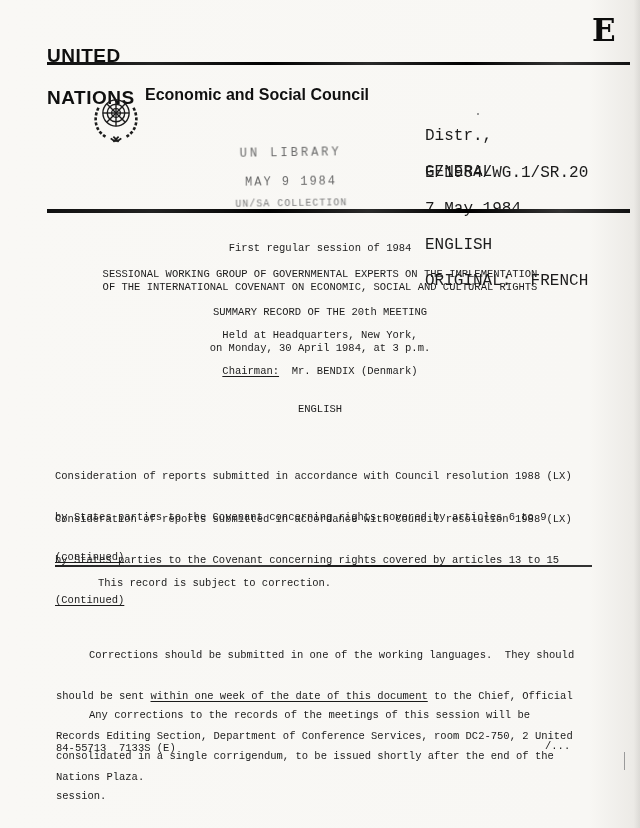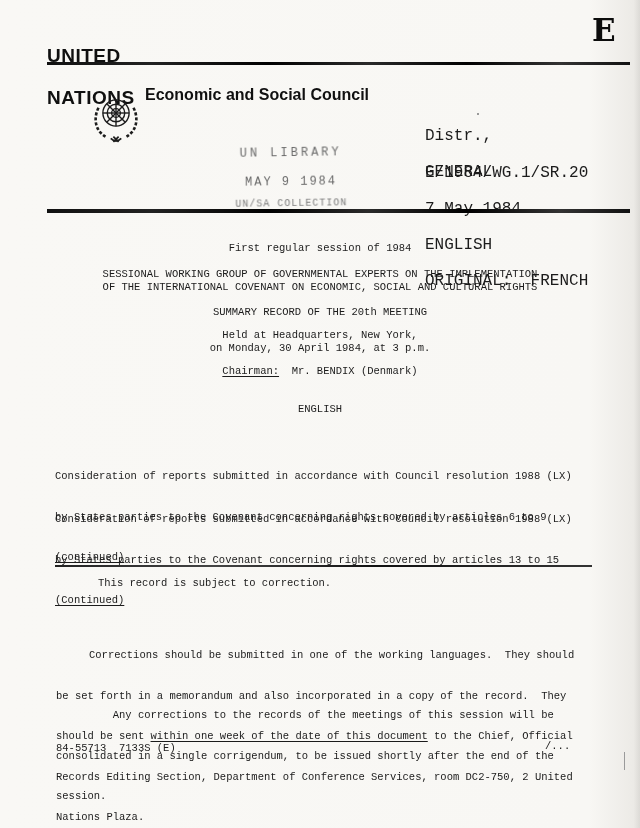--- a/index.html
+++ b/index.html
@@ -110,28 +110,27 @@
     <div>by States parties to the Covenant concerning rights covered by articles 13 to 15</div>
     <div class="u">(Continued)</div>
   </div>
 
   <div class="rule" style="left:55px;top:565px;width:537px;height:1.5px;background:linear-gradient(90deg,#222,#444 30%,#111 60%,#333);"></div>
 
   <div class="abs mono" style="left:90px;top:577px;margin-left:8px;">This record is subject to correction.</div>
 
   <div class="abs mono" style="left:56px;top:602px;">
     <div style="padding-left:33px;margin-top:20px;">Corrections should be submitted in one of the working languages.  They should</div>
-    <div>be set forth in a memorandum and also incorporated in a copy of the record.  They</div>
     <div><span>should be sent </span><span class="u">within one week of the date of this document</span><span> to the Chief, Official</span></div>
     <div>Records Editing Section, Department of Conference Services, room DC2-750, 2 United</div>
     <div>Nations Plaza.</div>
   </div>
 
   <div class="abs mono" style="left:56px;top:682px;">
-    <div style="padding-left:33px;text-align:right;">Any corrections to the records of the meetings of this session will be</div>
+    <div style="padding-left:33px;">Any corrections to the records of the meetings of this session will be</div>
     <div>consolidated in a single corrigendum, to be issued shortly after the end of the</div>
     <div>session.</div>
   </div>
 
   <div class="abs mono" style="left:56px;top:742px;">84-55713  7133S (E)</div>
   <div class="abs mono" style="left:545px;top:740px;">/...</div>
 
   <div class="artifact" style="left:624px;top:752px;width:1px;height:18px;"></div>
   <div class="artifact" style="left:477px;top:113px;width:2px;height:2px;"></div>
 

